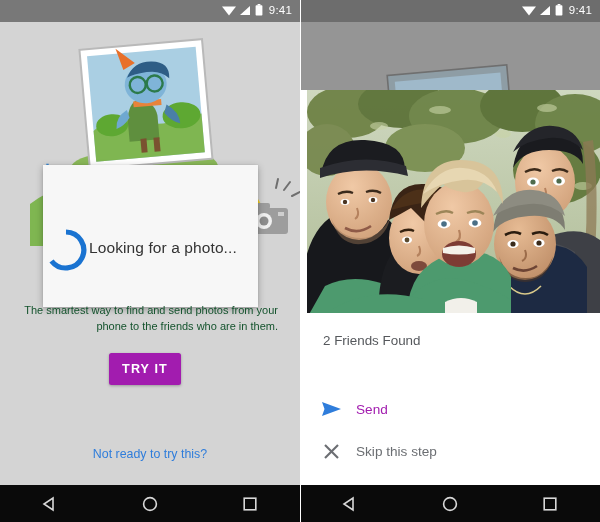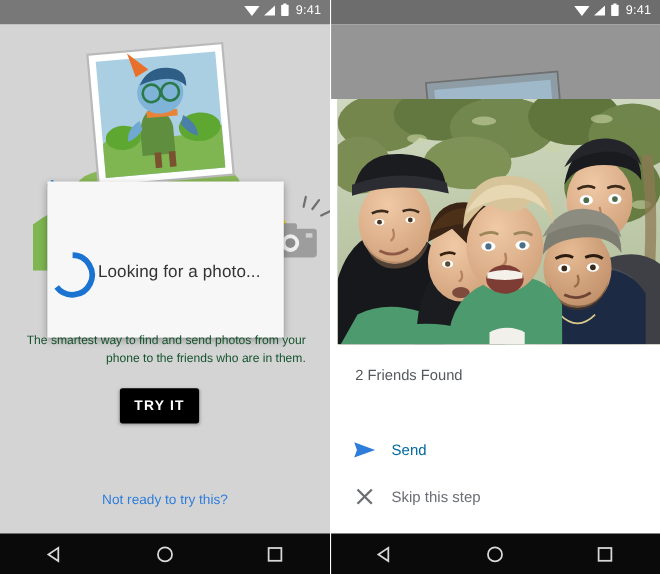--- a/index.html
+++ b/index.html
@@ -52,21 +52,21 @@
   
   .tagline{
     position:absolute; left:22px; top:303px; width:256px;
     text-align:right; font-size:11px; line-height:1.42;
     color:#14532d;
   }
 
   
   .tryit{
     position:absolute; left:109px; top:353px; width:72px; height:32px;
-    background:#000000; border:0; border-radius:2.5px;
+    background:#a21caf; border:0; border-radius:2.5px;
     color:#ffffff; font-size:12.6px; letter-spacing:1.1px; font-weight:bold;
     box-shadow:0 1px 3px rgba(0,0,0,.28);
     cursor:pointer;
   }
 
   
   .notready{
     position:absolute; left:0; top:447px; width:300px; text-align:center;
     font-size:12.4px; color:#2f7ddb; cursor:pointer;
   }
@@ -91,21 +91,21 @@
     position:absolute; left:0; width:300px; height:42px;
     display:flex; align-items:center; cursor:pointer;
   }
   .action.send{ top:388px; }
   .action.skip{ top:430px; }
   .action .a-ico{
     width:56px; display:flex; align-items:center; justify-content:center;
     padding-left:6px;
   }
   .action .a-label{ font-size:13.6px; }
-  .action.send .a-label{ color:#0369a1; }
+  .action.send .a-label{ color:#a21caf; }
   .action.skip .a-label{ color:#6b6e72; }
 
   
   .navbar{
     position:absolute; left:0; bottom:0; width:300px; height:37px;
     background:#0a0a0a; display:flex; align-items:center; justify-content:space-around;
   }
   .navbtn{ width:46px; height:37px; display:flex; align-items:center; justify-content:center; cursor:pointer; }
 
   .divider-v{

